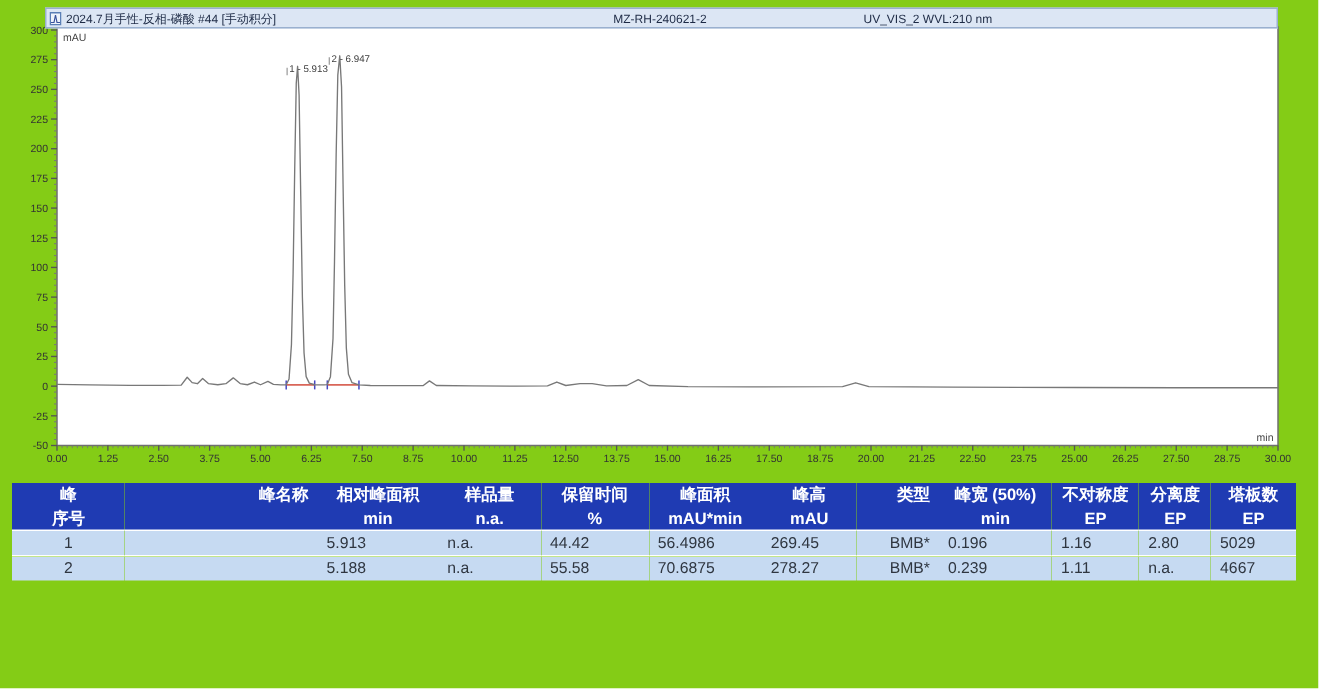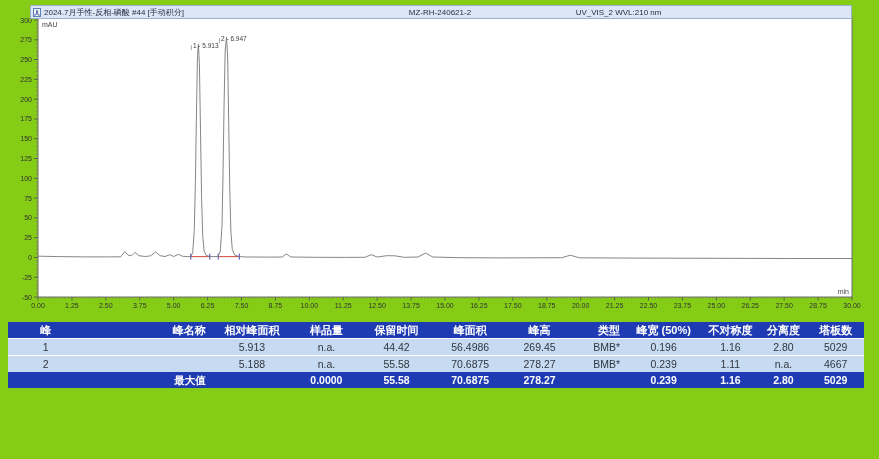--- a/index.html
+++ b/index.html
@@ -21,21 +21,21 @@
 
   
   .table-panel { position:absolute; left:8px; top:322px; width:856px; }
   table.results { border-collapse:collapse; table-layout:fixed; width:100%; font-size:10.5px; }
   table.results th, table.results td { padding:0 6px; height:16px; line-height:16px;
                   white-space:nowrap; overflow:hidden; }
   table.results thead th { background:#1f3bb3; color:#ffffff; font-weight:bold; font-size:11px; }
   table.results thead tr.hdr-units th { height:15px; line-height:14px; }
   table.results tbody td { background:#c6daf2; color:#2f3640; border-top:1px solid #ffffff; }
   table.results tfoot td { background:#1f3bb3; color:#ffffff; font-weight:bold; }
-  .al-l { text-align:right;margin-top:48px; } .al-c { text-align:center; } .al-r { text-align:center; }
+  .al-l { text-align:right;margin-top:48px; } .al-c { text-align:center; } .al-r { text-align:left; }
   col.c1{width:8.8%} col.c2{width:15%} col.c3{width:9.4%} col.c4{width:8%}
   col.c5{width:8.4%} col.c6{width:8.8%} col.c7{width:7.4%} col.c8{width:6.4%}
   col.c9{width:8.8%} col.c10{width:6.8%} col.c11{width:5.6%} col.c12{width:6.6%}
 </style>
 </head>
 <body>
 
 <div class="screen">
 
   <div class="chart-panel">
@@ -444,20 +444,34 @@
             <th class="al-c">样品量</th>
             <th class="al-c">保留时间</th>
             <th class="al-c">峰面积</th>
             <th class="al-c">峰高</th>
             <th class="al-l">类型</th>
             <th class="al-c">峰宽 (50%)</th>
             <th class="al-c">不对称度</th>
             <th class="al-c">分离度</th>
             <th class="al-c">塔板数</th>
           </tr>
+          <tr class="hdr-units">
+            <th class="al-c">序号</th>
+            <th class="al-l"></th>
+            <th class="al-c">min</th>
+            <th class="al-c">n.a.</th>
+            <th class="al-c">%</th>
+            <th class="al-c">mAU*min</th>
+            <th class="al-c">mAU</th>
+            <th class="al-l"></th>
+            <th class="al-c">min</th>
+            <th class="al-c">EP</th>
+            <th class="al-c">EP</th>
+            <th class="al-c">EP</th>
+          </tr>
         </thead>
       <tbody>
           <tr>
             <td class="al-c">1</td>
             <td class="al-l"></td>
             <td class="al-r">5.913</td>
             <td class="al-r">n.a.</td>
             <td class="al-r">44.42</td>
             <td class="al-r">56.4986</td>
             <td class="al-r">269.45</td>
@@ -476,30 +490,17 @@
             <td class="al-r">70.6875</td>
             <td class="al-r">278.27</td>
             <td class="al-l">BMB*</td>
             <td class="al-r">0.239</td>
             <td class="al-r">1.11</td>
             <td class="al-r">n.a.</td>
             <td class="al-r">4667</td>
           </tr>
         </tbody>
       <tfoot>
-          <tr>
-            <td colspan="2" class="al-l">最大值</td>
-            <td class="al-r"></td>
-            <td class="al-r">0.0000</td>
-            <td class="al-r">55.58</td>
-            <td class="al-r">70.6875</td>
-            <td class="al-r">278.27</td>
-            <td class="al-l"></td>
-            <td class="al-r">0.239</td>
-            <td class="al-r">1.16</td>
-            <td class="al-r">2.80</td>
-            <td class="al-r">5029</td>
-          </tr>
         </tfoot>
     </table>
   </div>
 
 </div>
 
 </body></html>

